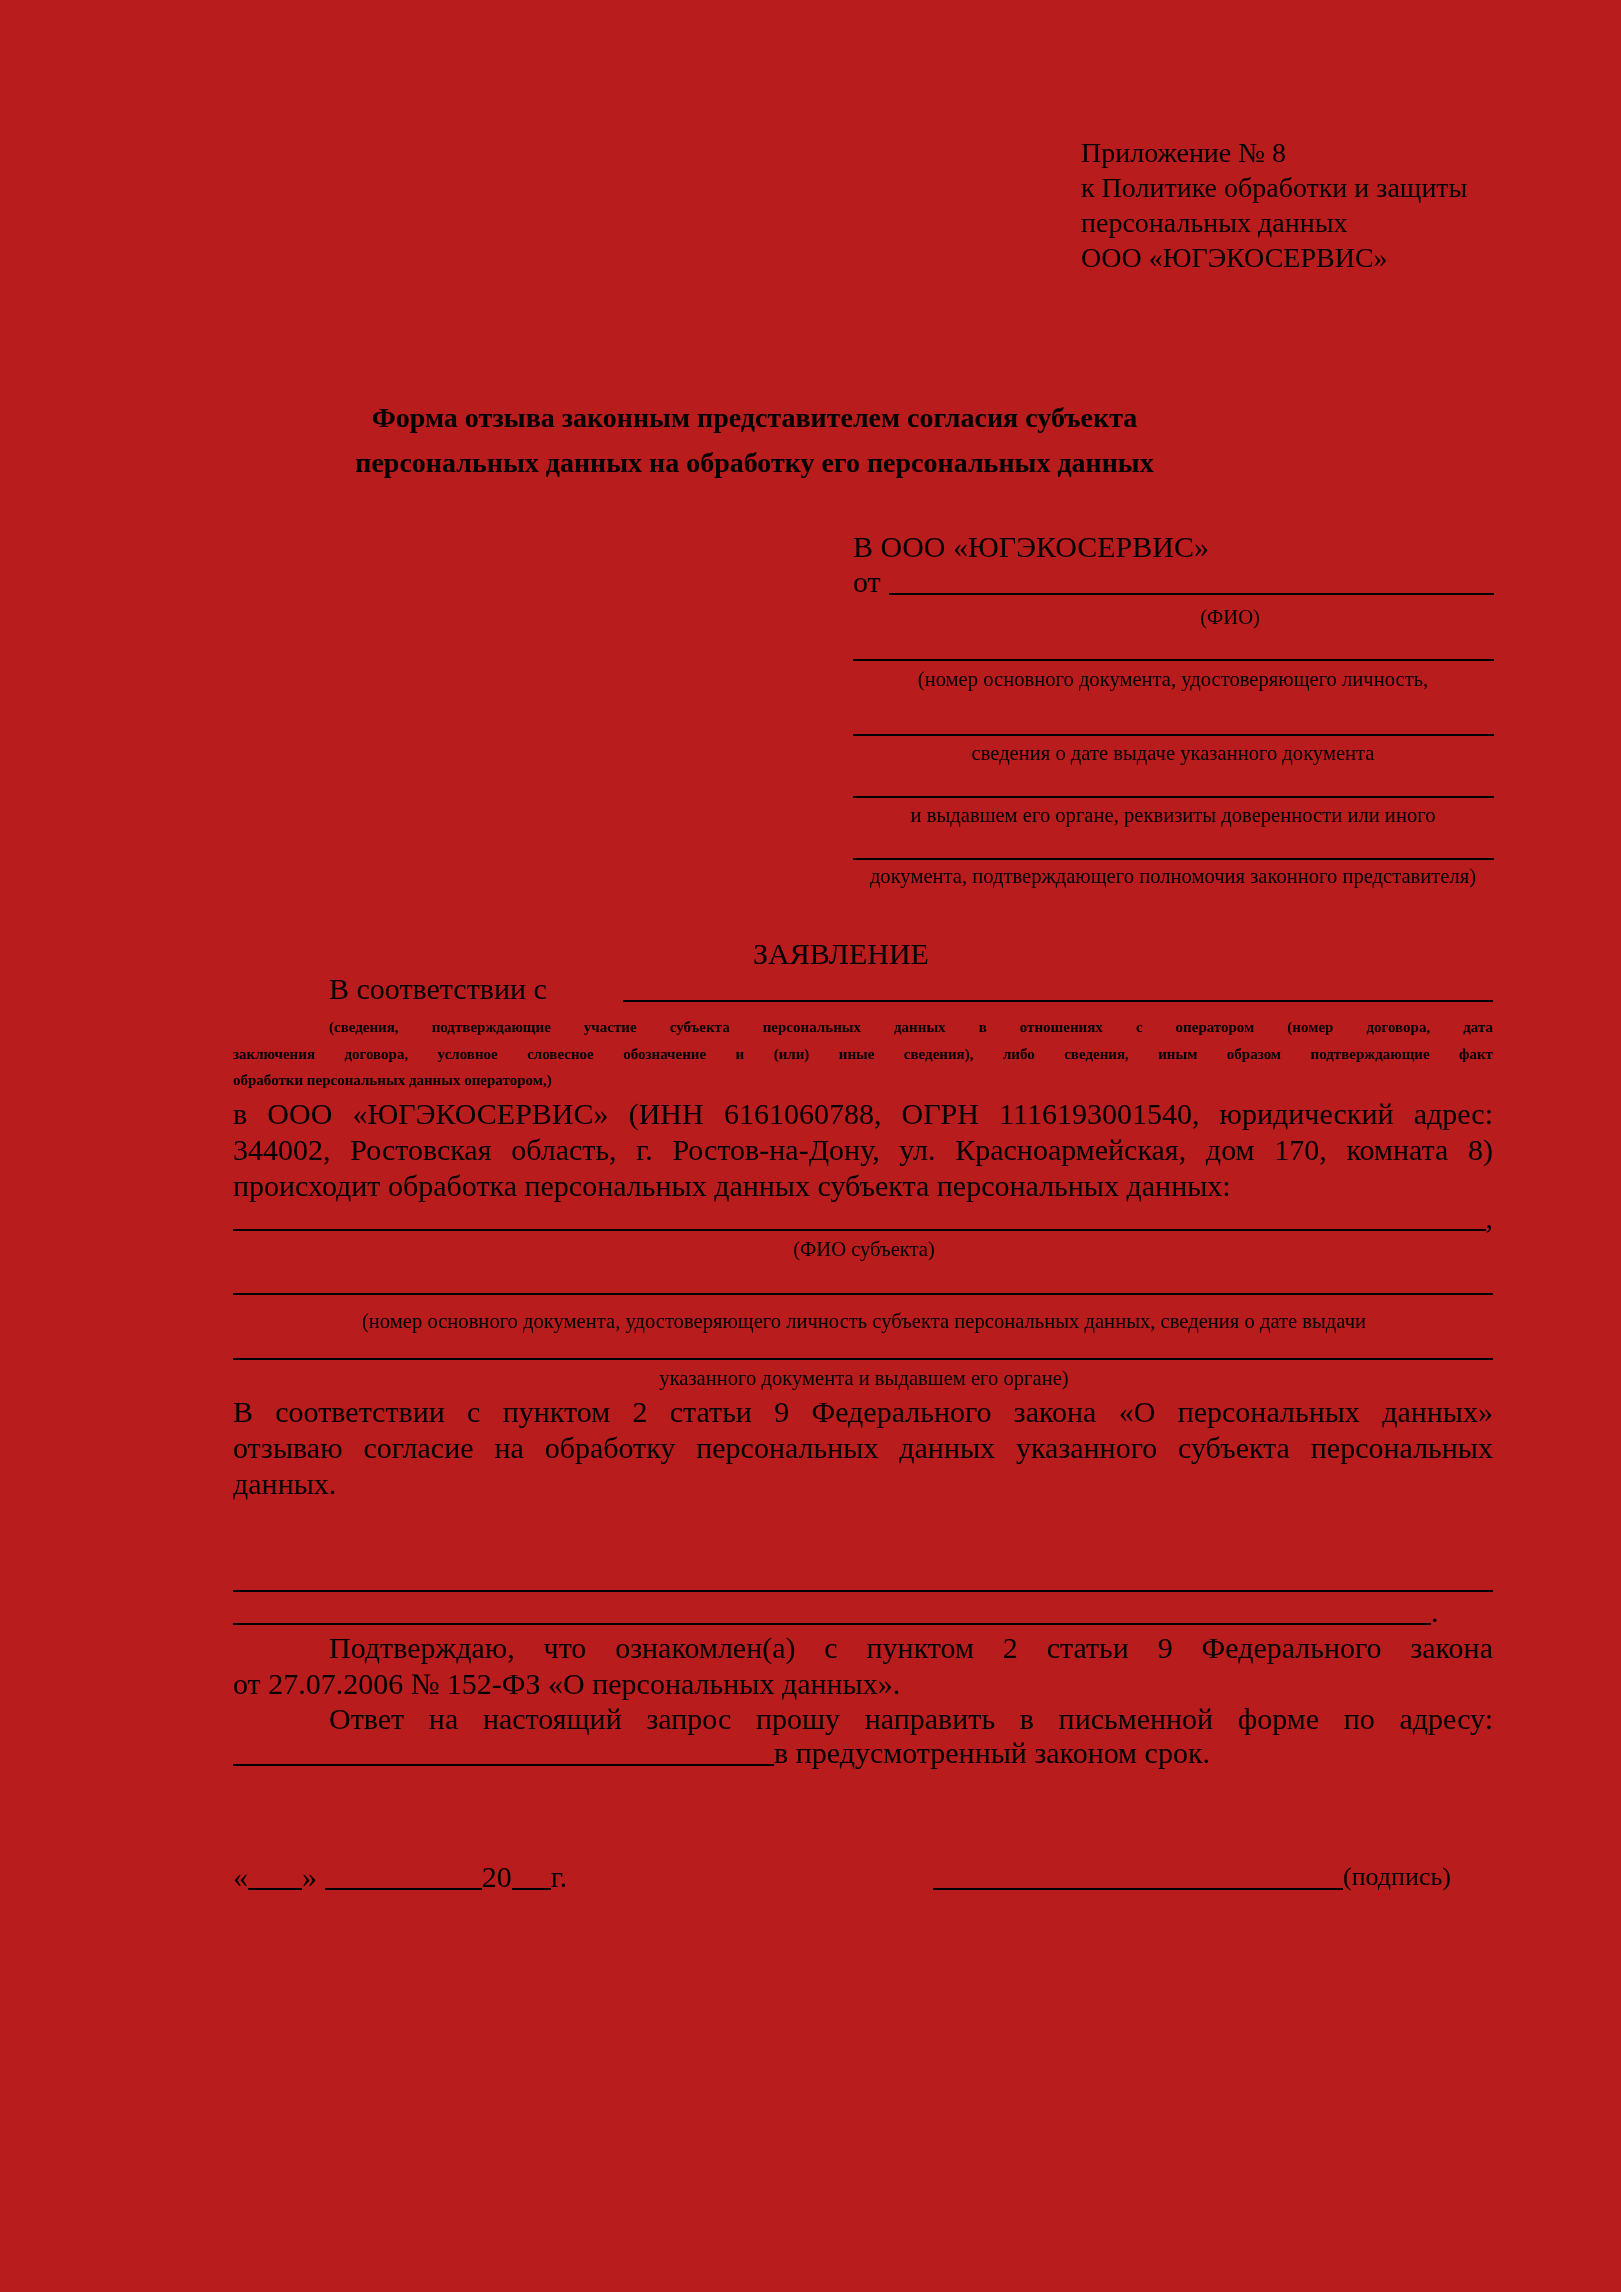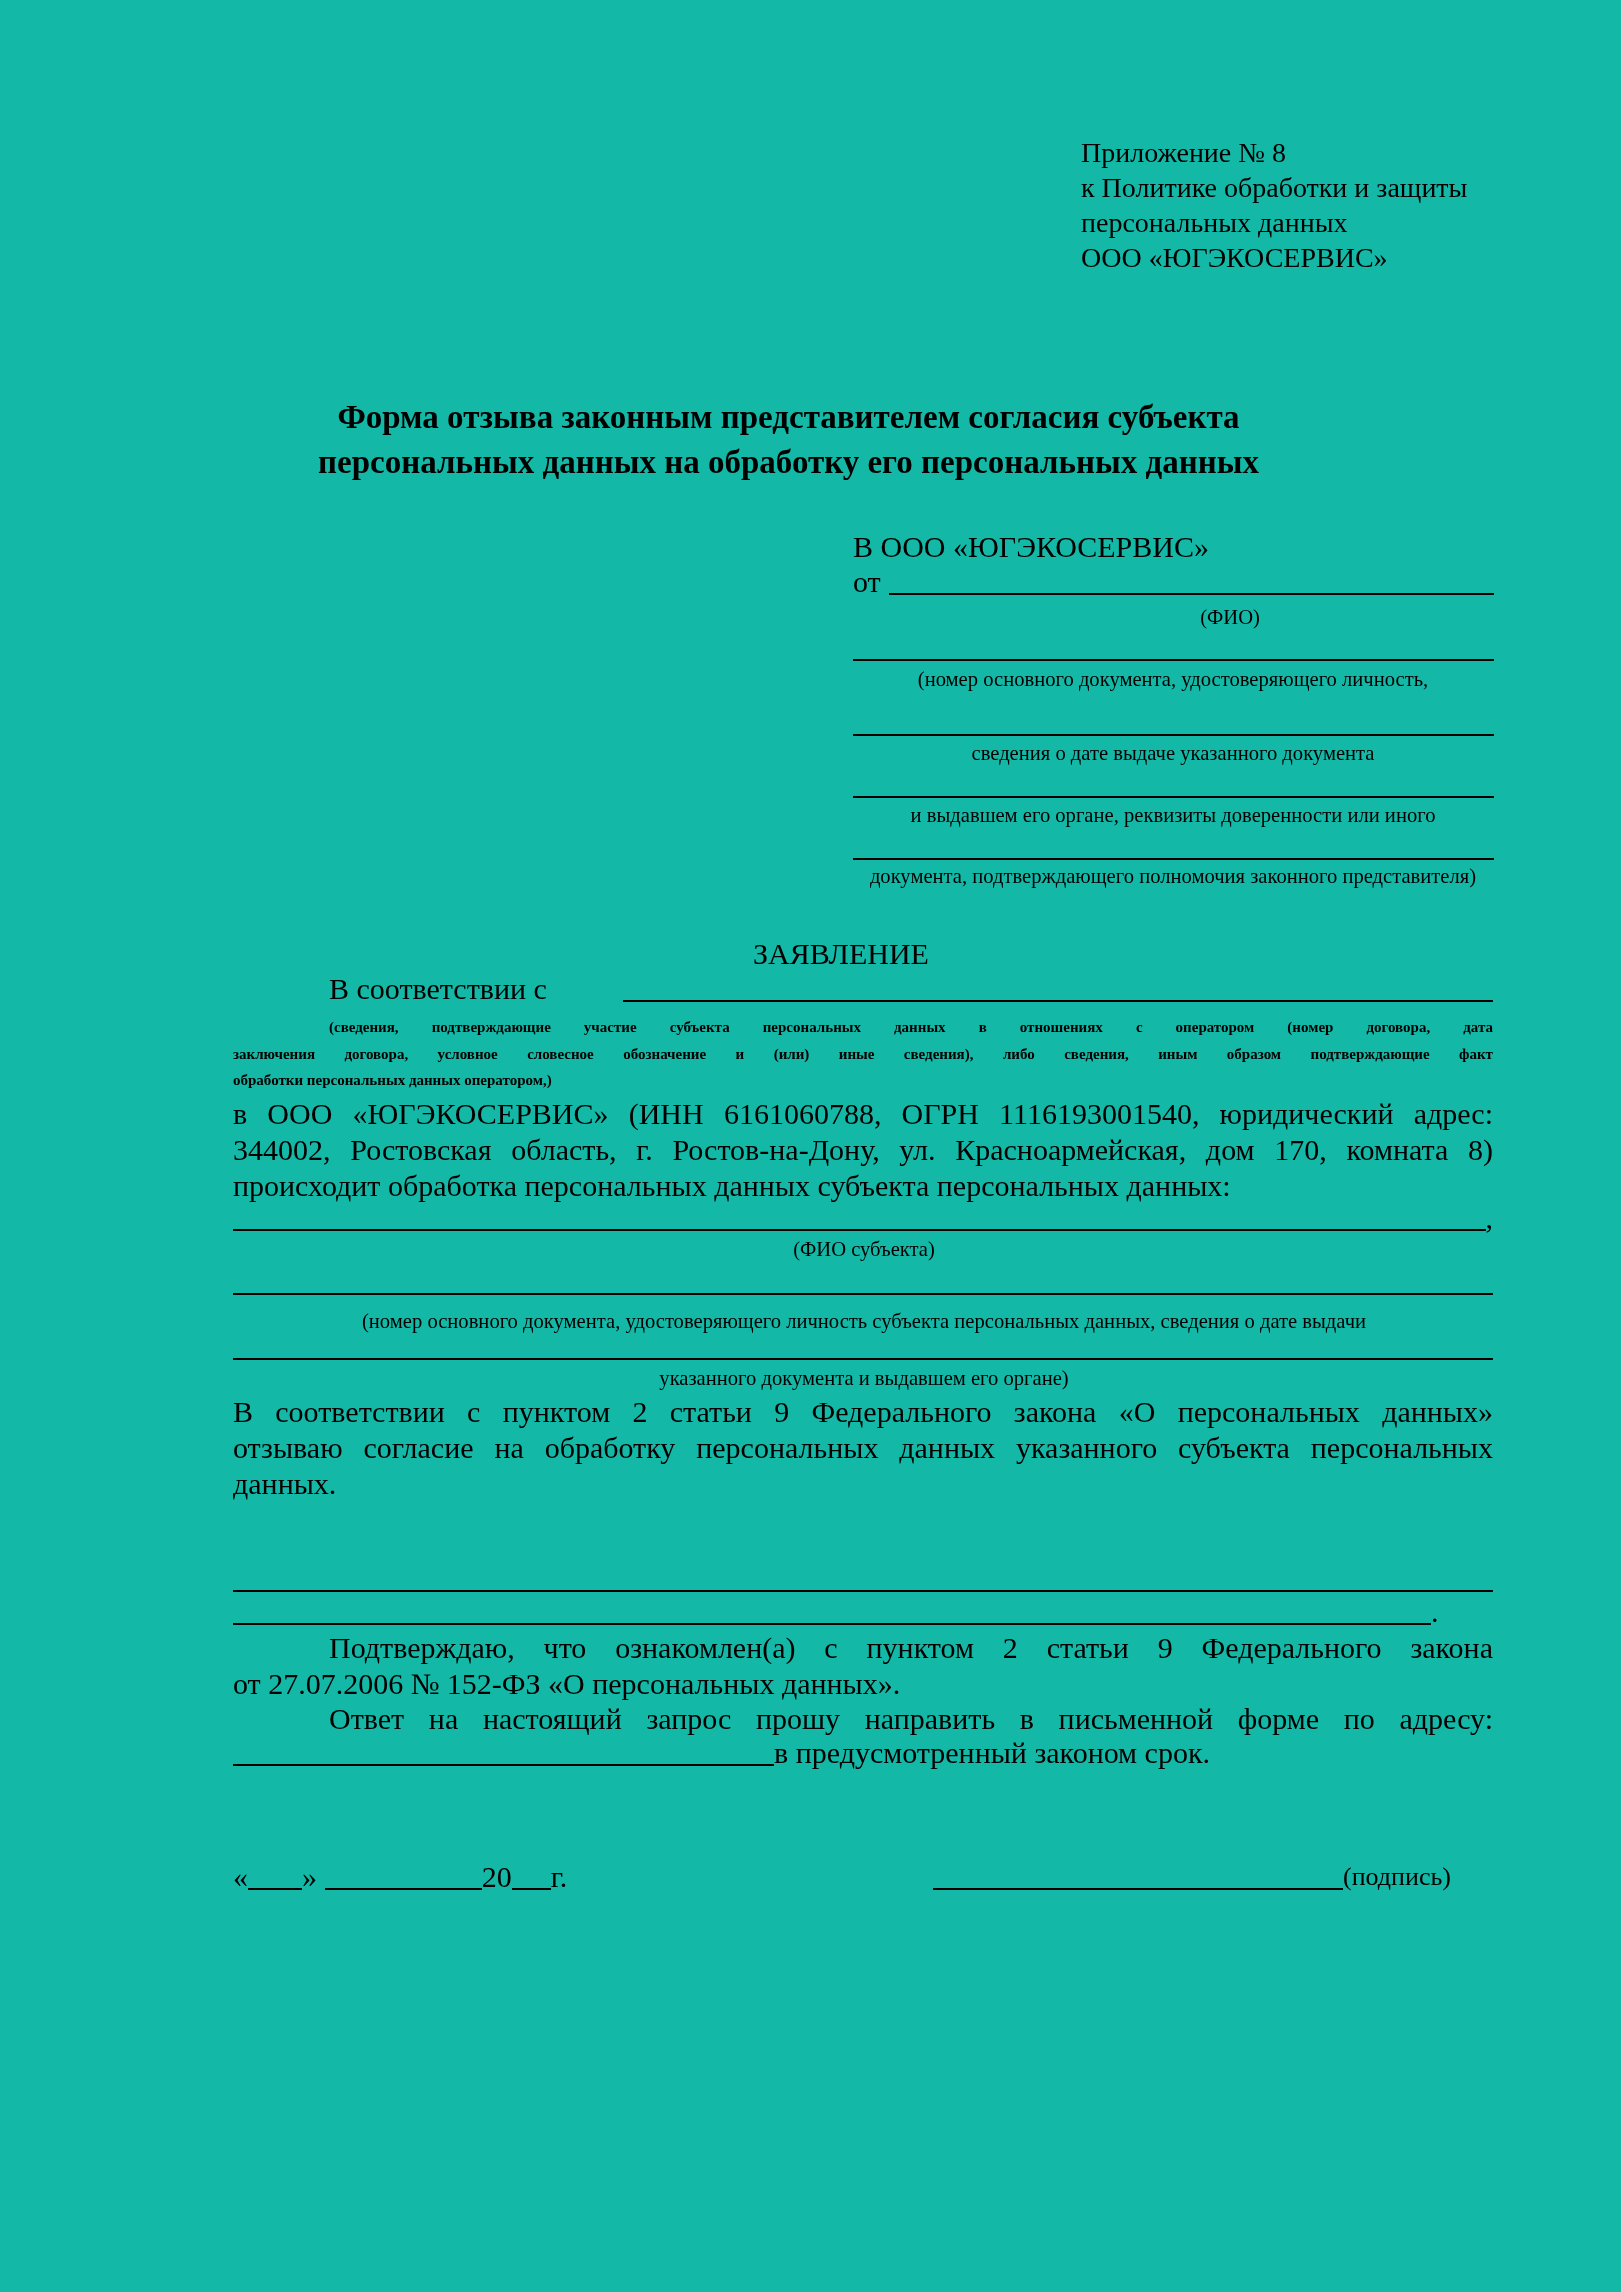--- a/index.html
+++ b/index.html
@@ -1,32 +1,32 @@
 <!DOCTYPE html>
 <html><head>
 <meta charset="utf-8">
 <style>
   * { margin:0; padding:0; box-sizing:border-box; }
   html,body { background:#ffffff; }
   .page {
     position:relative;
     width:1621px; height:2293px;
-    background:#14b8a6;
+    background:#b91c1c;
     color:#000000;
     font-family:"Liberation Serif","DejaVu Serif",serif;
     overflow:hidden;
     padding-left:28px;
   }
   .abs { position:absolute; }
   .body-fs { font-size:30px; line-height:36px; }
   .small-fs { font-size:20.6px; line-height:24.5px; white-space:nowrap; }
   .tiny-fs { font-size:15px; line-height:26.5px;font-weight:bold; }
   .centered { transform:translateX(-50%); }
   .hdr { font-size:28px; line-height:35px; }
-  .title { font-size:33px; line-height:45px; font-weight:bold; text-align:center; width:1509px; left:0;margin-left:34px; }
+  .title { font-size:28px; line-height:45px; font-weight:bold; text-align:center; width:1509px; left:0; }
   .rule { border-top:2.9px solid #000; height:0; }
   .row { display:flex; align-items:flex-start; }
   .row > span { line-height:36px; font-size:30px; white-space:pre; }
   .fill { flex:1 1 auto; height:31px; border-bottom:2.9px solid #000; }
   .ffix { flex:0 0 auto; height:31px; border-bottom:2.9px solid #000; }
   .w55 { width:54px; } .w160 { width:157px; } .w40 { width:39px; }
   .w418 { width:410px; } .w552 { width:541px; } .w1222 { width:1198px; }
   .sp8 { width:7.8px; height:31px; }
   .jline { text-align:justify; text-align-last:justify; }
   .indent-first > div:first-child { text-indent:96px; }

